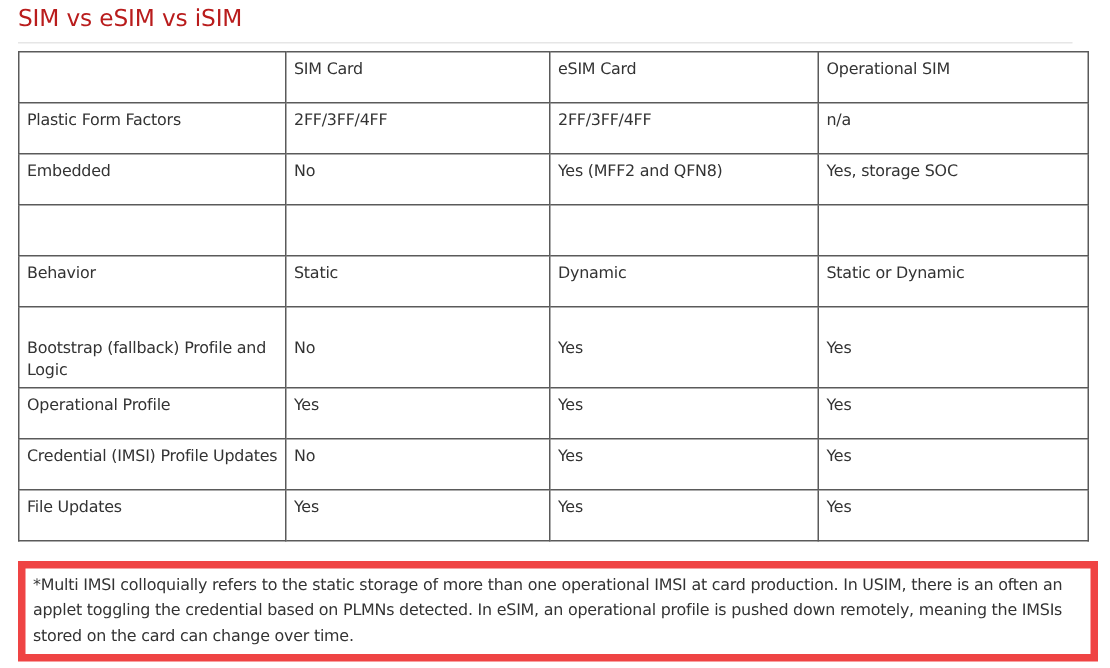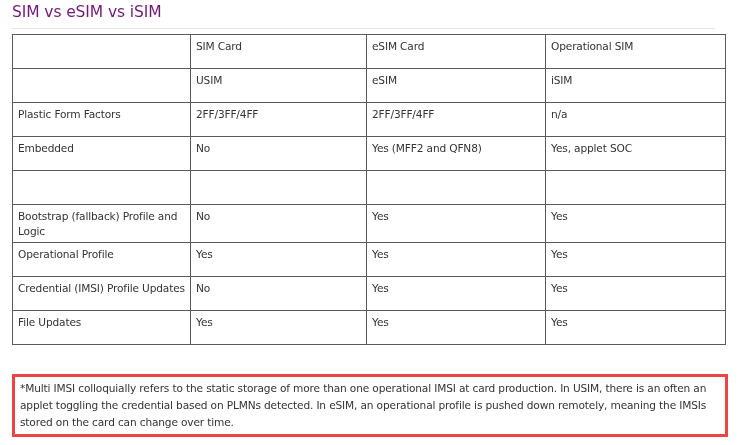--- a/index.html
+++ b/index.html
@@ -14,21 +14,21 @@
       font-family: "DejaVu Sans", "Liberation Sans", sans-serif;
       color: #2b2b2b;
       overflow: hidden;
     }
     .page-title {
       position: absolute;
       left: 12px;
       top: 3px;
       font-size: 15.5px;
       font-weight: normal;
-      color: #701a75;
+      color: #b91c1c;
       margin: 0;
       letter-spacing: -0.1px;
     }
     .title-rule {
       position: absolute;
       left: 12px;
       top: 28px;
       width: 703px;
       height: 1px;
       background: #e6e6e6;
@@ -46,33 +46,33 @@
     table.compare td {
       border: 1px solid #5a5a5a;
       padding: 0 5px;
       vertical-align: top;
       line-height: 15px;
       color: #333;
       white-space: normal;
     }
     table.compare tr { height: 34px; }
     table.compare td { padding-top: 4px; padding-bottom: 3px; }
-    table.compare tr.tall td { padding-top: 4px; padding-bottom: 3px; }
+    table.compare tr.tall td { padding-top: 20px; padding-bottom: 3px; }
     table.compare tr.empty td { height: 15px; }
     col.c0 { width: 178px; }
     col.c1 { width: 176px; }
     col.c2 { width: 179px; }
     col.c3 { width: 180px; }
 
     .footnote {
       position: absolute;
       left: 12px;
       top: 374px;
       width: 700px;
-      border: 3px solid #ef4444;
+      border: 5px solid #ef4444;
       padding: 3px 5px 3px 5px;
       font-size: 10.6px;
       line-height: 17px;
       letter-spacing: -0.15px;
       color: #333;
     }
   </style>
 </head>
 <body>
 
@@ -87,42 +87,42 @@
       <col class="c3">
   </colgroup>
   <tbody>
     <tr>
       <td></td>
       <td>SIM Card</td>
       <td>eSIM Card</td>
       <td>Operational SIM</td>
     </tr>
     <tr>
-      <td></td>
-      <td>USIM</td>
-      <td>eSIM</td>
-      <td>iSIM</td>
-    </tr>
-    <tr>
       <td>Plastic Form Factors</td>
       <td>2FF/3FF/4FF</td>
       <td>2FF/3FF/4FF</td>
       <td>n/a</td>
     </tr>
     <tr>
       <td>Embedded</td>
       <td>No</td>
       <td>Yes (MFF2 and QFN8)</td>
-      <td>Yes, applet SOC</td>
+      <td>Yes, storage SOC</td>
     </tr>
     <tr class="empty">
       <td></td>
       <td></td>
       <td></td>
       <td></td>
+    </tr>
+    <tr>
+      <td>Behavior</td>
+      <td>Static</td>
+      <td>Dynamic</td>
+      <td>Static or Dynamic</td>
     </tr>
     <tr class="tall">
       <td>Bootstrap (fallback) Profile and Logic</td>
       <td>No</td>
       <td>Yes</td>
       <td>Yes</td>
     </tr>
     <tr>
       <td>Operational Profile</td>
       <td>Yes</td>

